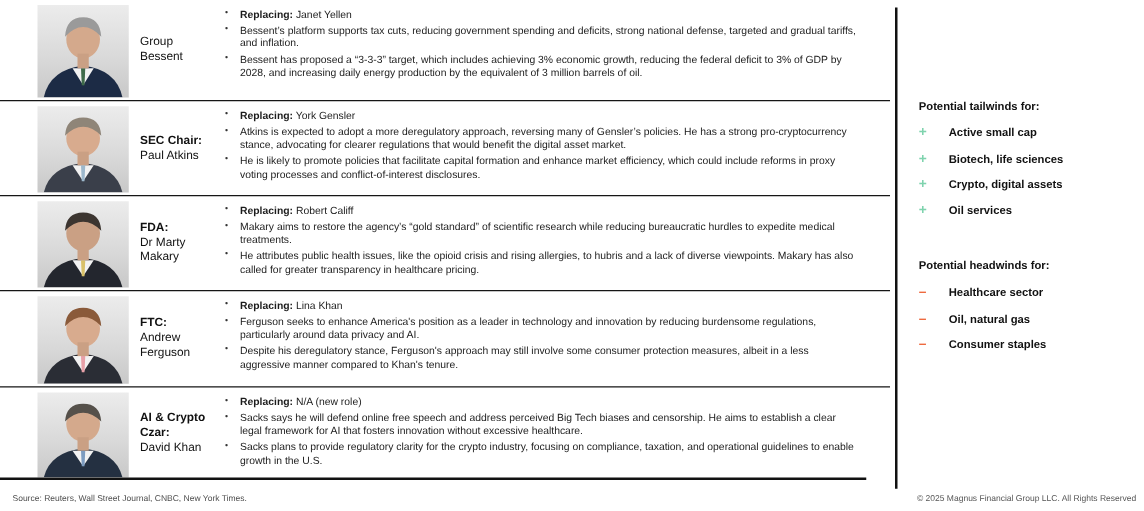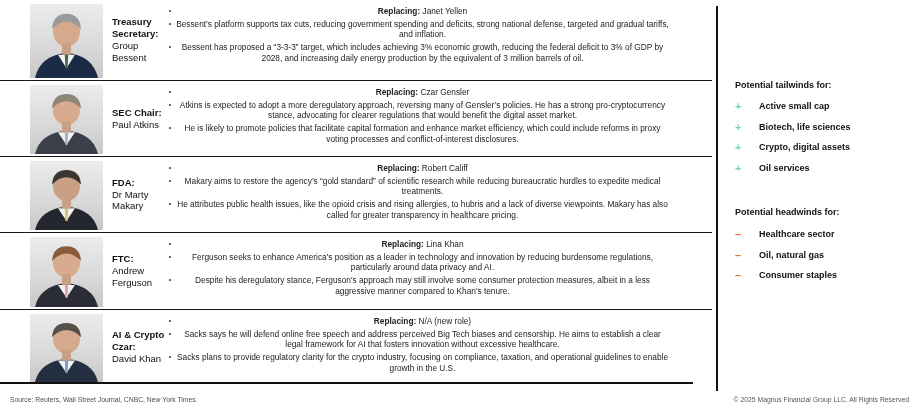--- a/index.html
+++ b/index.html
@@ -9,21 +9,21 @@
   .rows{position:absolute;left:0;top:0;width:712px;}
   .person-row{position:relative;box-sizing:border-box;border-bottom:1.5px solid #161616;}
   .person-row.last{border-bottom:none;}
   .photo{position:absolute;left:30px;bottom:2px;width:73px;height:calc(100% - 6px);
          background:linear-gradient(180deg,#ececec 0%,#d8d8d8 60%,#c8c8c8 100%);overflow:hidden;}
   .photo svg{width:100%;height:100%;display:block;}
   .label-col{position:absolute;left:112px;top:0;width:70px;height:100%;
              display:flex;flex-direction:column;justify-content:center;}
   .role{font-weight:bold;font-size:9.5px;line-height:11.8px;white-space:pre-line;color:#111;}
   .name{font-size:9.5px;line-height:11.8px;white-space:pre-line;color:#111;}
-  .bullets{position:absolute;left:164px;top:0;width:505px;padding-top:5.5px;text-align:center;}
+  .bullets{position:absolute;left:180px;top:0;width:505px;padding-top:5.5px;}
   .bullet{display:flex;margin-bottom:2.5px;}
   .bullet .dot{width:12px;flex:0 0 12px;font-size:7px;line-height:10.6px;color:#333;}
   .bullet .btxt{flex:1;font-size:8.3px;line-height:10.6px;color:#1c1c1c;}
   .bullet .lead{font-weight:bold;}
   .bullet .rest{white-space:pre-wrap;}
   .bottom-rule{position:absolute;left:0;top:381.5px;width:693px;height:2.5px;background:#111;}
   
   .vdivider{position:absolute;left:716px;top:6px;width:2px;height:385px;background:#111;}
   .sidebar{position:absolute;left:735px;top:0;width:175px;}
   .side-heading{position:absolute;font-weight:bold;font-size:9px;color:#111;}
@@ -50,22 +50,20 @@
       <svg viewBox="0 0 73 76" preserveAspectRatio="none">
         <path class="suit" d="M5,76 Q10,53 36.5,50 Q63,53 68,76 Z" fill="#1c2b45"></path>
         <path d="M28,52 L36.5,66 L45,52 Z" fill="#f2f2f2"></path>
         <path class="tie" d="M34.8,52 L38.2,52 L37.6,66 L35.4,66 Z" fill="#3f6b4a"></path>
         <ellipse class="skin" cx="36.5" cy="28" rx="13.5" ry="16" fill="#d4a98c"></ellipse>
         <path class="hair" d="M22,26 Q23,10 36.5,10 Q50,10 51,26 Q44,18 36.5,18 Q29,18 22,26 Z" fill="#9a9a9a"></path>
         <rect class="skin2" x="32" y="40" width="9" height="12" fill="#caa084"></rect>
       </svg>
     </div>
     <div class="label-col">
-      <div class="role">Treasury
-Secretary:</div>
       <div class="name">Group
 Bessent</div>
     </div>
     <div class="bullets">
   <div class="bullet">
     <span class="dot">•</span>
     <span class="btxt"><span class="lead">Replacing:</span><span class="rest"> Janet Yellen</span></span>
   </div>
 
   <div class="bullet">
@@ -91,21 +89,21 @@
         <rect class="skin2" x="32" y="40" width="9" height="12" fill="#caa084"></rect>
       </svg>
     </div>
     <div class="label-col">
       <div class="role">SEC Chair:</div>
       <div class="name">Paul Atkins</div>
     </div>
     <div class="bullets">
   <div class="bullet">
     <span class="dot">•</span>
-    <span class="btxt"><span class="lead">Replacing:</span><span class="rest"> Czar Gensler</span></span>
+    <span class="btxt"><span class="lead">Replacing:</span><span class="rest"> York Gensler</span></span>
   </div>
 
   <div class="bullet">
     <span class="dot">•</span>
     <span class="btxt"><span class="lead"></span><span class="rest">Atkins is expected to adopt a more deregulatory approach, reversing many of Gensler’s policies. He has a strong pro-cryptocurrency stance, advocating for clearer regulations that would benefit the digital asset market.</span></span>
   </div>
 
   <div class="bullet">
     <span class="dot">•</span>
     <span class="btxt"><span class="lead"></span><span class="rest">He is likely to promote policies that facilitate capital formation and enhance market efficiency, which could include reforms in proxy voting processes and conflict-of-interest disclosures.</span></span>

